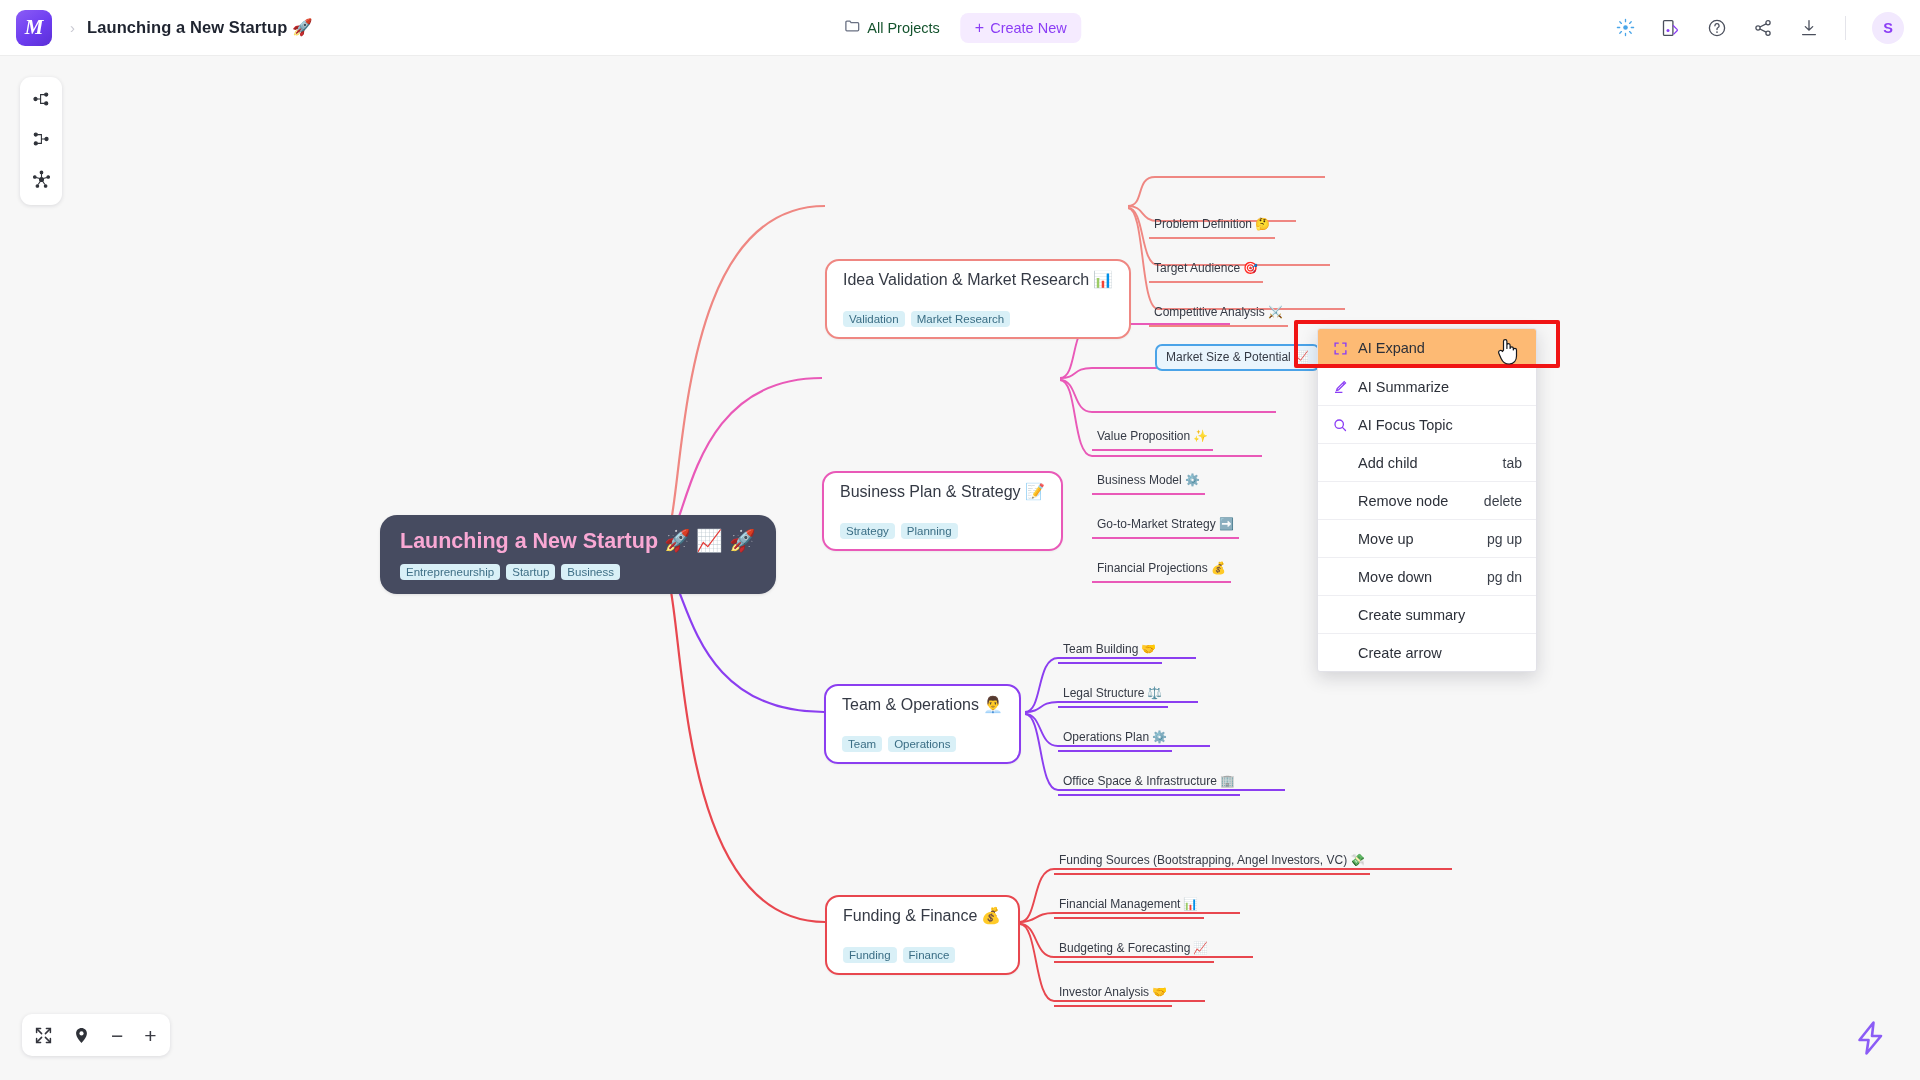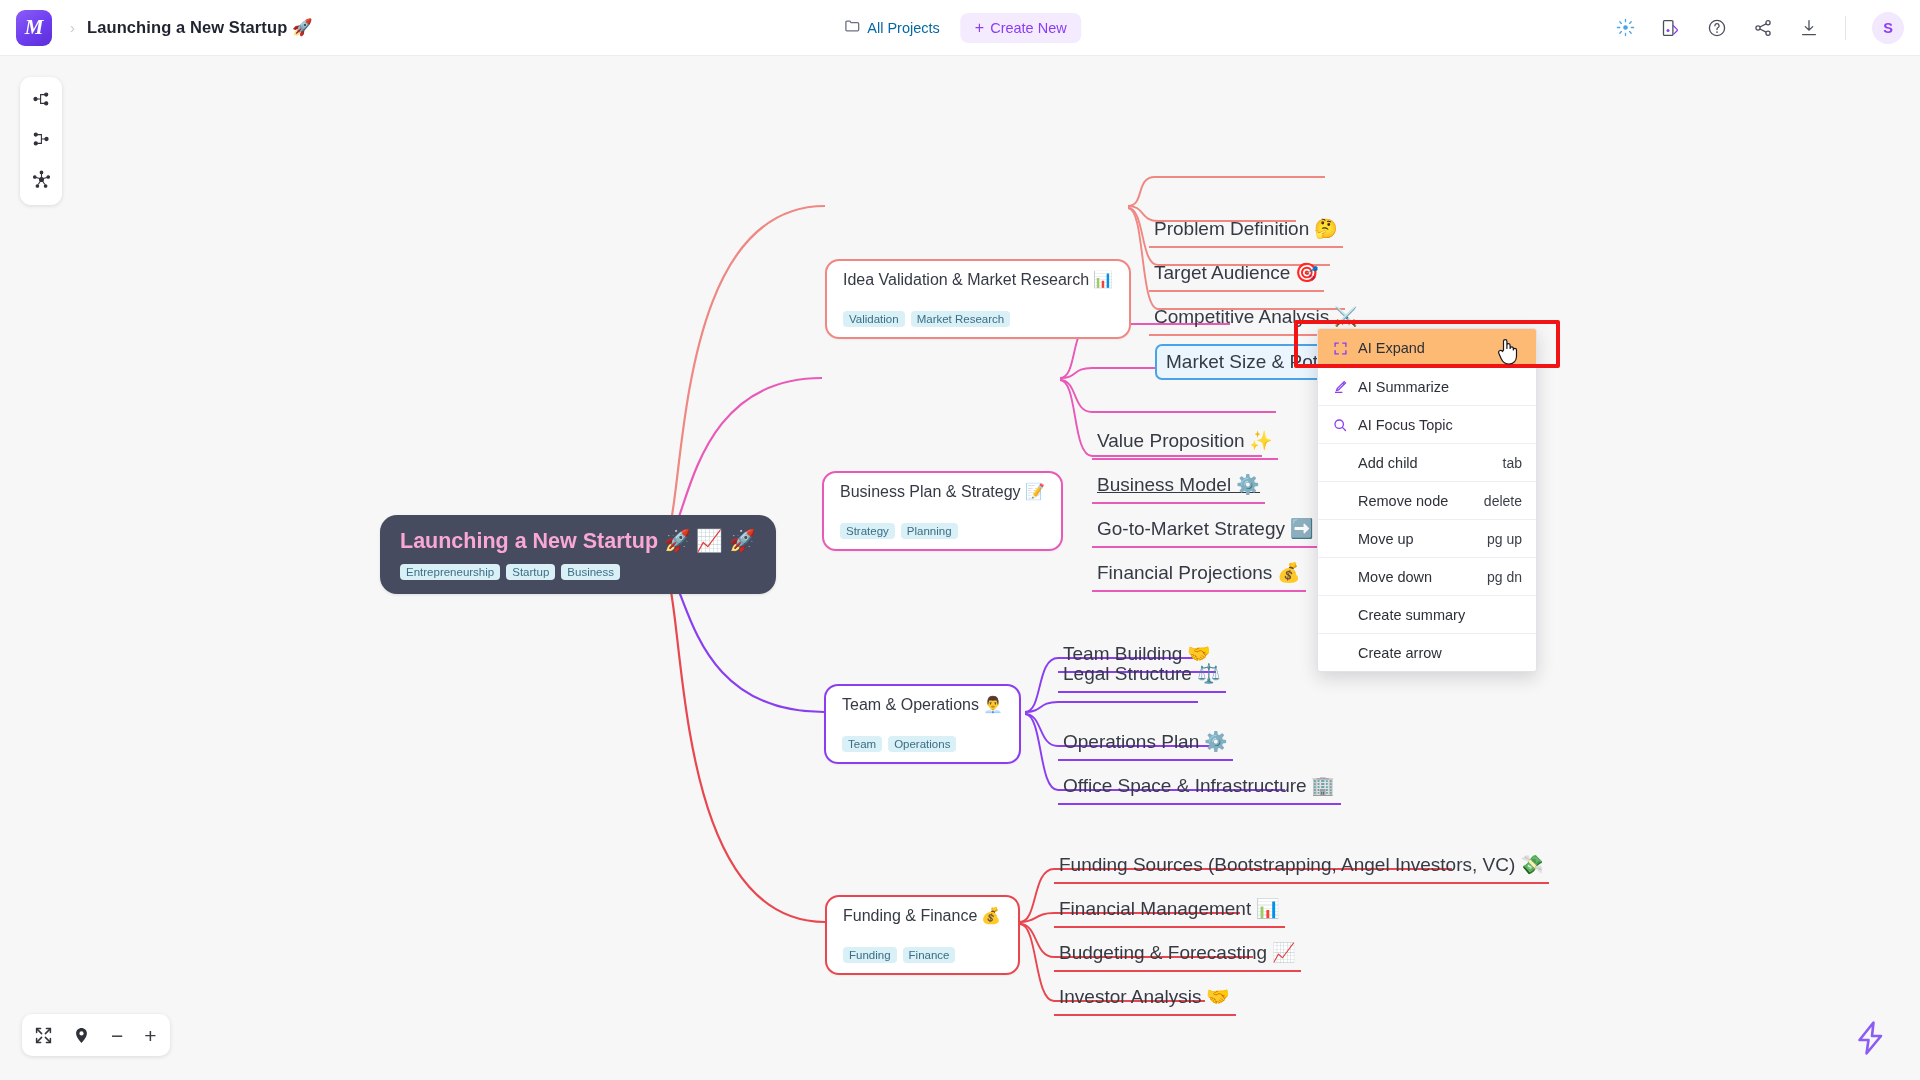--- a/index.html
+++ b/index.html
@@ -32,21 +32,21 @@
   .doc-title {
     font-size: 16.5px; font-weight: bold; color: #1f2430;
     letter-spacing: .1px;
   }
   .center-group {
     position: absolute; left: 50%; transform: translateX(-50%);
     display: flex; align-items: center; gap: 14px;
   }
   .all-projects {
     display: flex; align-items: center; gap: 7px;
-    color: #0369a1; font-size: 14.5px; cursor: pointer;
+    color: #14532d; font-size: 14.5px; cursor: pointer;
     padding: 5px 6px; border-radius: 6px;
   }
   .create-new {
     display: flex; align-items: center; gap: 6px;
     background: #f5ebff; color: #8b3df5;
     font-size: 14.5px; padding: 7px 15px; border-radius: 8px;
     border: none; cursor: pointer;
   }
   .create-plus { font-size: 16px; line-height: 1; }
   .right-group {
@@ -126,21 +126,21 @@
   .branch-tags { display: flex; gap: 6px; margin-top: 22px; }
 
   .tag {
     background: #d9f0f7; color: #3b6e85;
     font-size: 11.5px; padding: 2px 6px; border-radius: 4px;
     white-space: nowrap;
   }
 
   
   .leaf-node {
-    font-size: 19px; color: #353a45; white-space: nowrap;
+    font-size: 12px; color: #353a45; white-space: nowrap;
     padding: 3px 5px 6px 5px; cursor: pointer;
     display: flex; align-items: center; gap: 7px;
   }
   .leaf-selected {
     border: 2px solid #4aa3e8; background: #eaf5fd;
     border-radius: 7px; padding: 4px 9px 5px 9px;
   }
 
   
   .ctx-menu {
@@ -337,41 +337,41 @@
     <div class="node branch-node" style="left:822px; top:415px; border-color:#e959b8;">
       <div class="branch-title">Business Plan &amp; Strategy 📝</div>
       <div class="branch-tags">
         <span class="tag">Strategy</span>
         <span class="tag">Planning</span>
       </div>
     </div>
     <div class="node leaf-node" style="left:1092px; top:370px; border-bottom:2px solid #e959b8;">
       <span>Value Proposition ✨</span>
     </div>
-    <div class="node leaf-node" style="left:1092px; top:414px; border-bottom:2px solid #e959b8;text-decoration:underline;">
+    <div class="node leaf-node" style="left:1092px; top:414px; border-bottom:2px solid #e959b8;">
       <span>Business Model ⚙️</span>
     </div>
     <div class="node leaf-node" style="left:1092px; top:458px; border-bottom:2px solid #e959b8;">
       <span>Go-to-Market Strategy ➡️</span>
     </div>
     <div class="node leaf-node" style="left:1092px; top:502px; border-bottom:2px solid #e959b8;">
       <span>Financial Projections 💰</span>
     </div>
 
     <div class="node branch-node" style="left:824px; top:628px; border-color:#8b3ef0;">
       <div class="branch-title">Team &amp; Operations 👨‍💼</div>
       <div class="branch-tags">
         <span class="tag">Team</span>
         <span class="tag">Operations</span>
       </div>
     </div>
     <div class="node leaf-node" style="left:1058px; top:583px; border-bottom:2px solid #8b3ef0;">
       <span>Team Building 🤝</span>
     </div>
-    <div class="node leaf-node" style="left:1058px; top:603px; border-bottom:2px solid #8b3ef0;">
+    <div class="node leaf-node" style="left:1058px; top:627px; border-bottom:2px solid #8b3ef0;">
       <span>Legal Structure ⚖️</span>
     </div>
     <div class="node leaf-node" style="left:1058px; top:671px; border-bottom:2px solid #8b3ef0;">
       <span>Operations Plan ⚙️</span>
     </div>
     <div class="node leaf-node" style="left:1058px; top:715px; border-bottom:2px solid #8b3ef0;">
       <span>Office Space &amp; Infrastructure 🏢</span>
     </div>
 
     <div class="node branch-node" style="left:825px; top:839px; border-color:#e8474f;">

